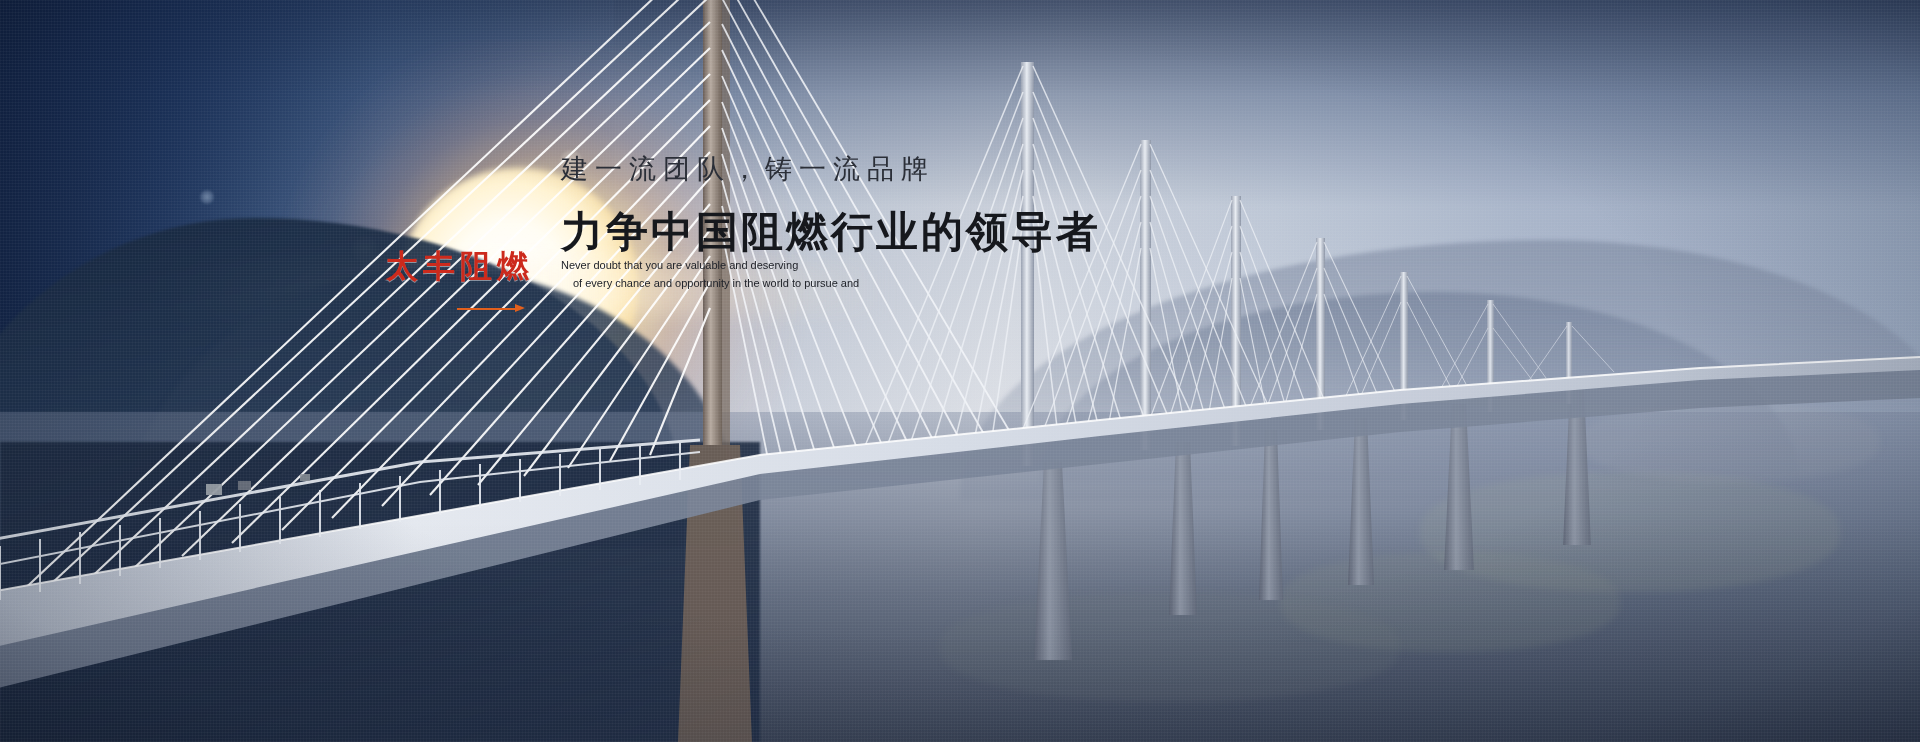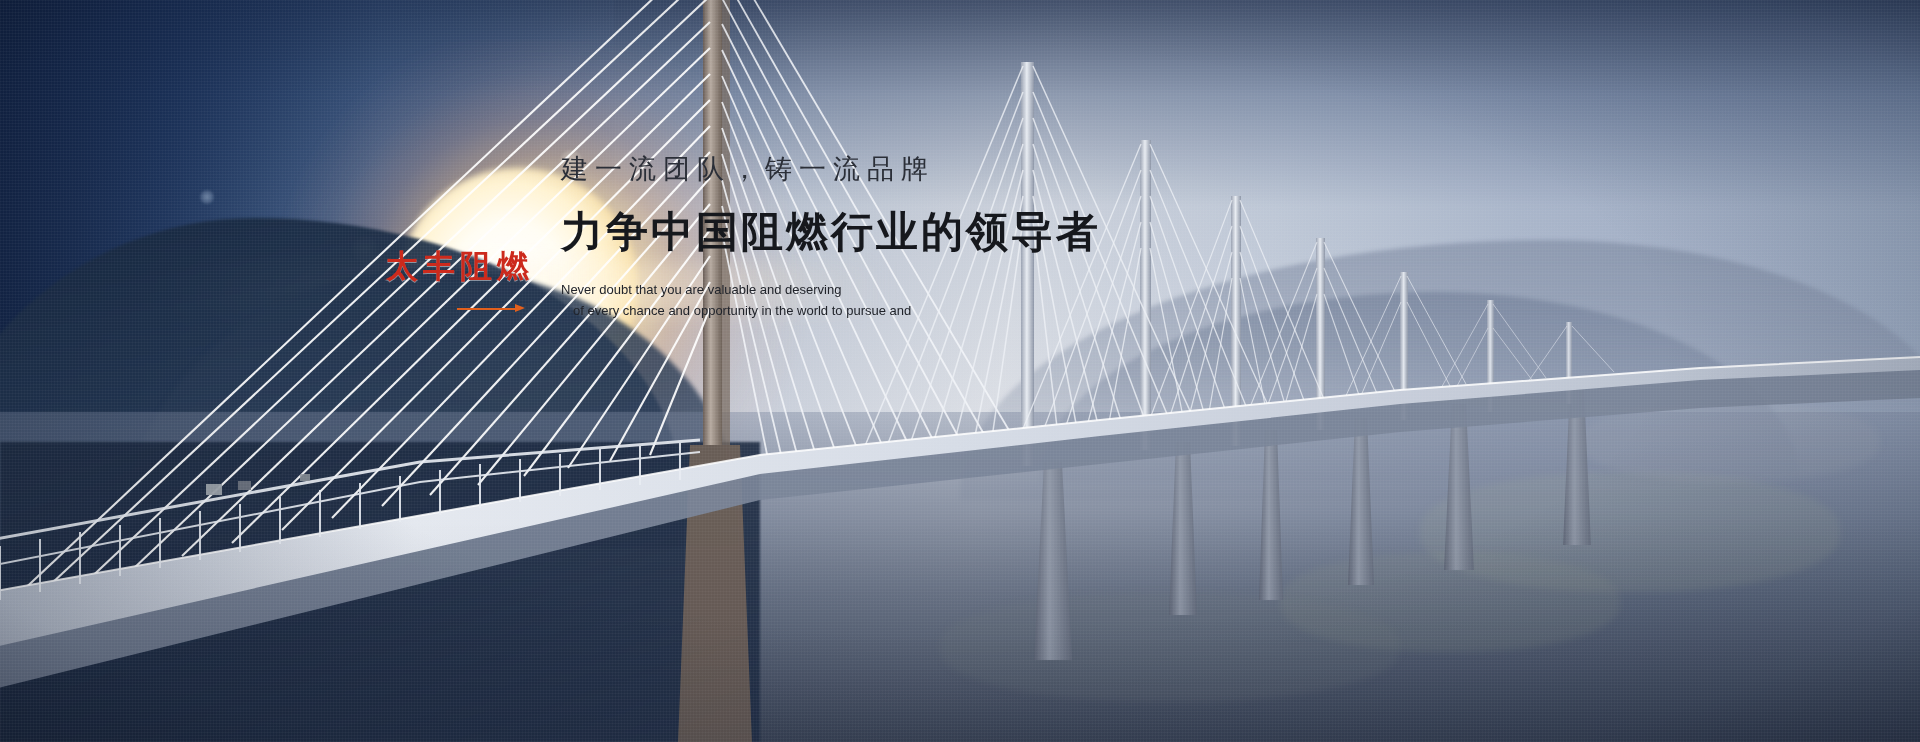--- a/index.html
+++ b/index.html
@@ -254,23 +254,22 @@
     margin-top: 20px;
     font-family: "DejaVu Sans", "Liberation Sans", sans-serif;
     font-size: 42px;
     font-weight: 700;
     letter-spacing: 3px;
     color: #16181d;
     line-height: 1.22;
     white-space: nowrap;
   }
   .paragraph {
-    margin-top: 22px;
     font-family: "Liberation Sans", "DejaVu Sans", sans-serif;
-    font-size: 13px;
+    font-size: 11px;
     font-weight: 400;
     color: #21242b;
     line-height: 1.62;
     max-width: 470px;
   }
   .paragraph .pline { display: block; white-space: nowrap; }
   .paragraph .pline.indent { padding-left: 12px; }
 </style>
 </head>
 <body>

